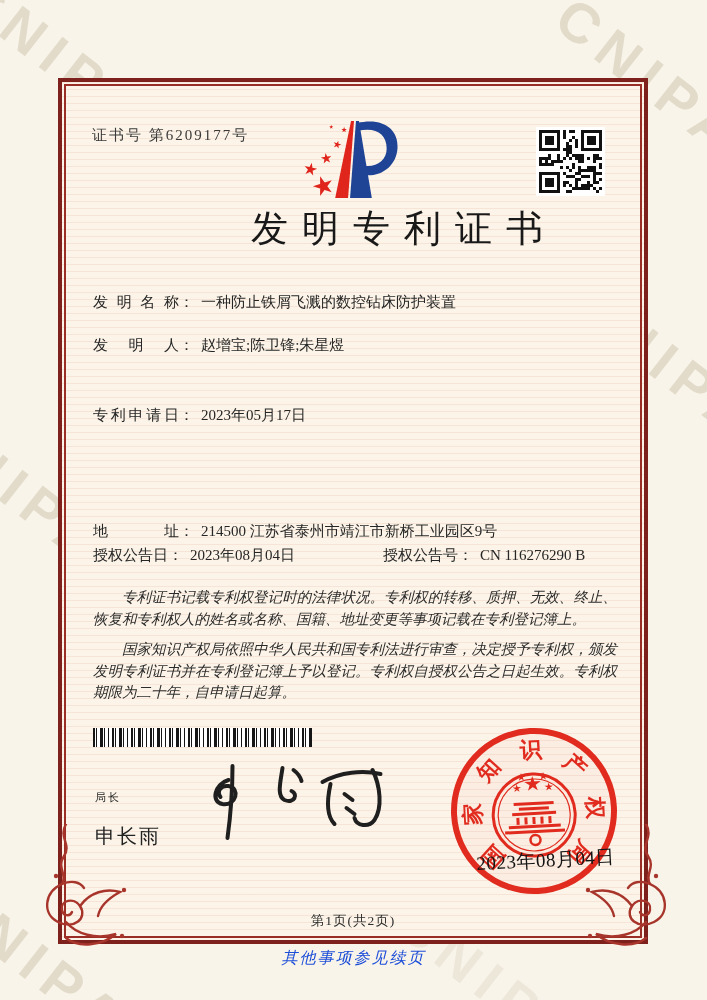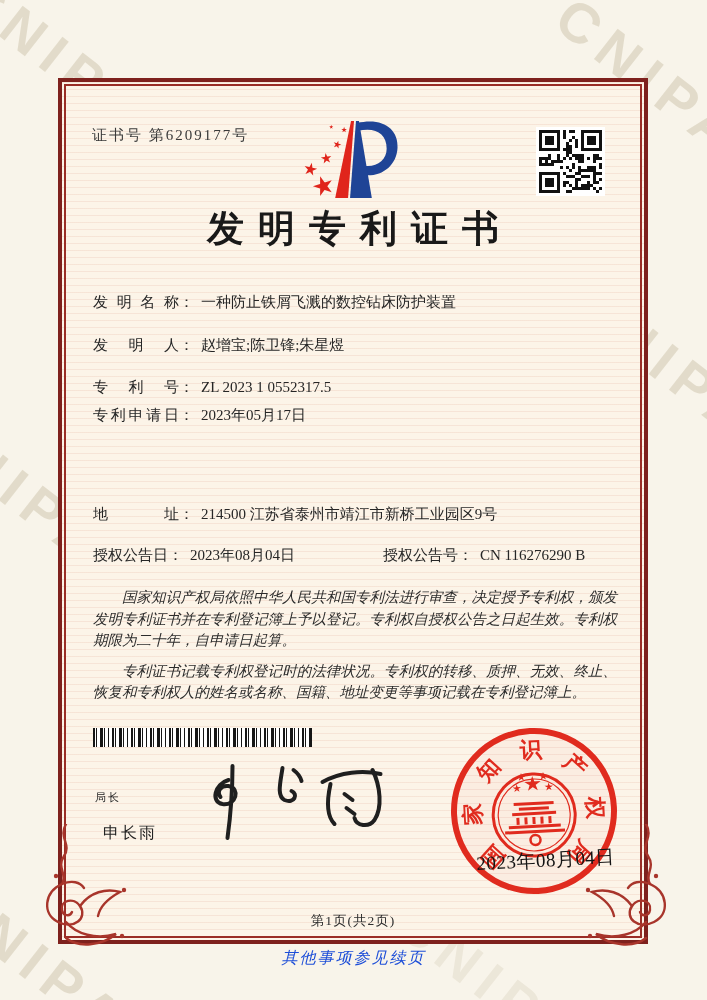--- a/index.html
+++ b/index.html
@@ -18,41 +18,41 @@
            repeating-linear-gradient(180deg, rgba(214,138,116,0.15) 0px, rgba(214,138,116,0.15) 1px, rgba(0,0,0,0) 1px, rgba(0,0,0,0) 7px),
            #fcf4e8;}
   .frame::before{content:"";position:absolute;inset:2px;border:2px solid #9a2d26;pointer-events:none;}
 
   .cert-no{position:absolute;left:30px;top:44px;font-size:15px;color:#3a3a3a;letter-spacing:2px;}
 
   .logo{position:absolute;left:236px;top:33px;width:112px;height:94px;}
   .qr{position:absolute;left:474px;top:45px;width:63px;height:63px;background:#fff;padding:3px;}
 
   .title{position:absolute;left:0;top:122px;width:100%;text-align:center;
-         font-size:37px;font-weight:700;letter-spacing:14px;color:#191919;text-indent:14px;}
+         font-size:37px;font-weight:400;letter-spacing:14px;color:#191919;text-indent:14px;padding-left:44px;}
 
   .row{position:absolute;left:31px;font-size:15px;color:#262626;white-space:nowrap;}
   .flabel{display:inline-block;width:86px;text-align:justify;text-align-last:justify;vertical-align:bottom;}
   .fvalue{margin-left:7px;}
   .grant2{position:absolute;left:290px;top:0;}
 
   .paras{position:absolute;left:31px;top:505px;width:524px;font-size:14.5px;line-height:21.5px;
          color:#2b2b2b;font-style:italic;text-align:justify;}
   .paras p{margin:0;text-indent:2em;}
   .paras p + p{margin-top:9px;}
 
   .barcode{position:absolute;left:31px;top:646px;width:219px;height:19px;
     background:repeating-linear-gradient(90deg,
       #161616 0 2px, #fff 2px 3px, #161616 3px 4px, #fff 4px 7px,
       #161616 7px 10px, #fff 10px 11px, #161616 11px 12px, #fff 12px 15px,
       #161616 15px 16px, #fff 16px 19px);}
 
   .sig-svg{position:absolute;left:130px;top:676px;width:205px;height:85px;}
   .sig-title{position:absolute;left:33px;top:708px;font-size:11px;color:#222;letter-spacing:2px;}
-  .sig-name{position:absolute;left:41px;top:741px;font-size:16px;color:#222;letter-spacing:2px;}
+  .sig-name{position:absolute;left:33px;top:741px;font-size:20px;color:#222;letter-spacing:2px;}
 
   .seal{position:absolute;left:384px;top:641px;width:176px;height:176px;transform:rotate(-3deg);}
 
   .orn{position:absolute;width:115px;height:125px;}
   .orn-bl{left:-30px;top:742px;}
   .orn-br{left:503px;top:742px;transform:scaleX(-1);}
 
   .page-num{position:absolute;left:0;top:830px;width:100%;text-align:center;
             font-size:13.5px;color:#2e2e2e;letter-spacing:1px;}
 
@@ -230,39 +230,36 @@
     </svg>
 
     <div class="title">发明专利证书</div>
 
     <div class="row" style="top:211px">
       <span class="flabel">发明名称</span><span>：</span><span class="fvalue">一种防止铁屑飞溅的数控钻床防护装置</span>
     </div>
     <div class="row" style="top:254px">
       <span class="flabel">发明人</span><span>：</span><span class="fvalue">赵增宝;陈卫锋;朱星煜</span>
     </div>
-    <div class="row" style="top:296px">
-      <span class="flabel">专利号</span><span>：</span><span class="fvalue">ZL 2023 1 0552317.5</span>
-    </div>
     <div class="row" style="top:324px">
       <span class="flabel">专利申请日</span><span>：</span><span class="fvalue">2023年05月17日</span>
     </div>
-    <div class="row" style="top:423px">
+    <div class="row" style="top:440px">
       <span class="flabel">地址</span><span>：</span><span class="fvalue">214500 江苏省泰州市靖江市新桥工业园区9号</span>
     </div>
     <div class="row" style="top:464px;width:524px">
       <span>授权公告日</span><span>：</span><span class="fvalue">2023年08月04日</span>
       <span class="grant2">
         <span>授权公告号</span><span>：</span><span class="fvalue">CN 116276290 B</span>
       </span>
     </div>
 
     <div class="paras">
+      <p>专利证书记载专利权登记时的法律状况。专利权的转移、质押、无效、终止、恢复和专利权人的姓名或名称、国籍、地址变更等事项记载在专利登记簿上。</p>
       <p>国家知识产权局依照中华人民共和国专利法进行审查，决定授予专利权，颁发发明专利证书并在专利登记簿上予以登记。专利权自授权公告之日起生效。专利权期限为二十年，自申请日起算。</p>
-      <p>专利证书记载专利权登记时的法律状况。专利权的转移、质押、无效、终止、恢复和专利权人的姓名或名称、国籍、地址变更等事项记载在专利登记簿上。</p>
     </div>
 
     <div class="barcode"></div>
 
     <svg class="sig-svg" viewBox="0 0 200 85" fill="none" stroke="#1f1f1f" stroke-width="4" stroke-linecap="round">
       <path d="M34,22 C20,26 16,44 28,46 C42,48 46,30 34,28 C26,27 22,34 26,39"></path>
       <path d="M38,8 C38,28 36,58 33,80"></path>
       <path d="M88,10 C86,24 82,38 90,42 C100,46 104,36 97,33"></path>
       <path d="M99,12 C103,15 106,19 107,23"></path>
       <path d="M128,24 C146,14 168,12 186,16"></path>

